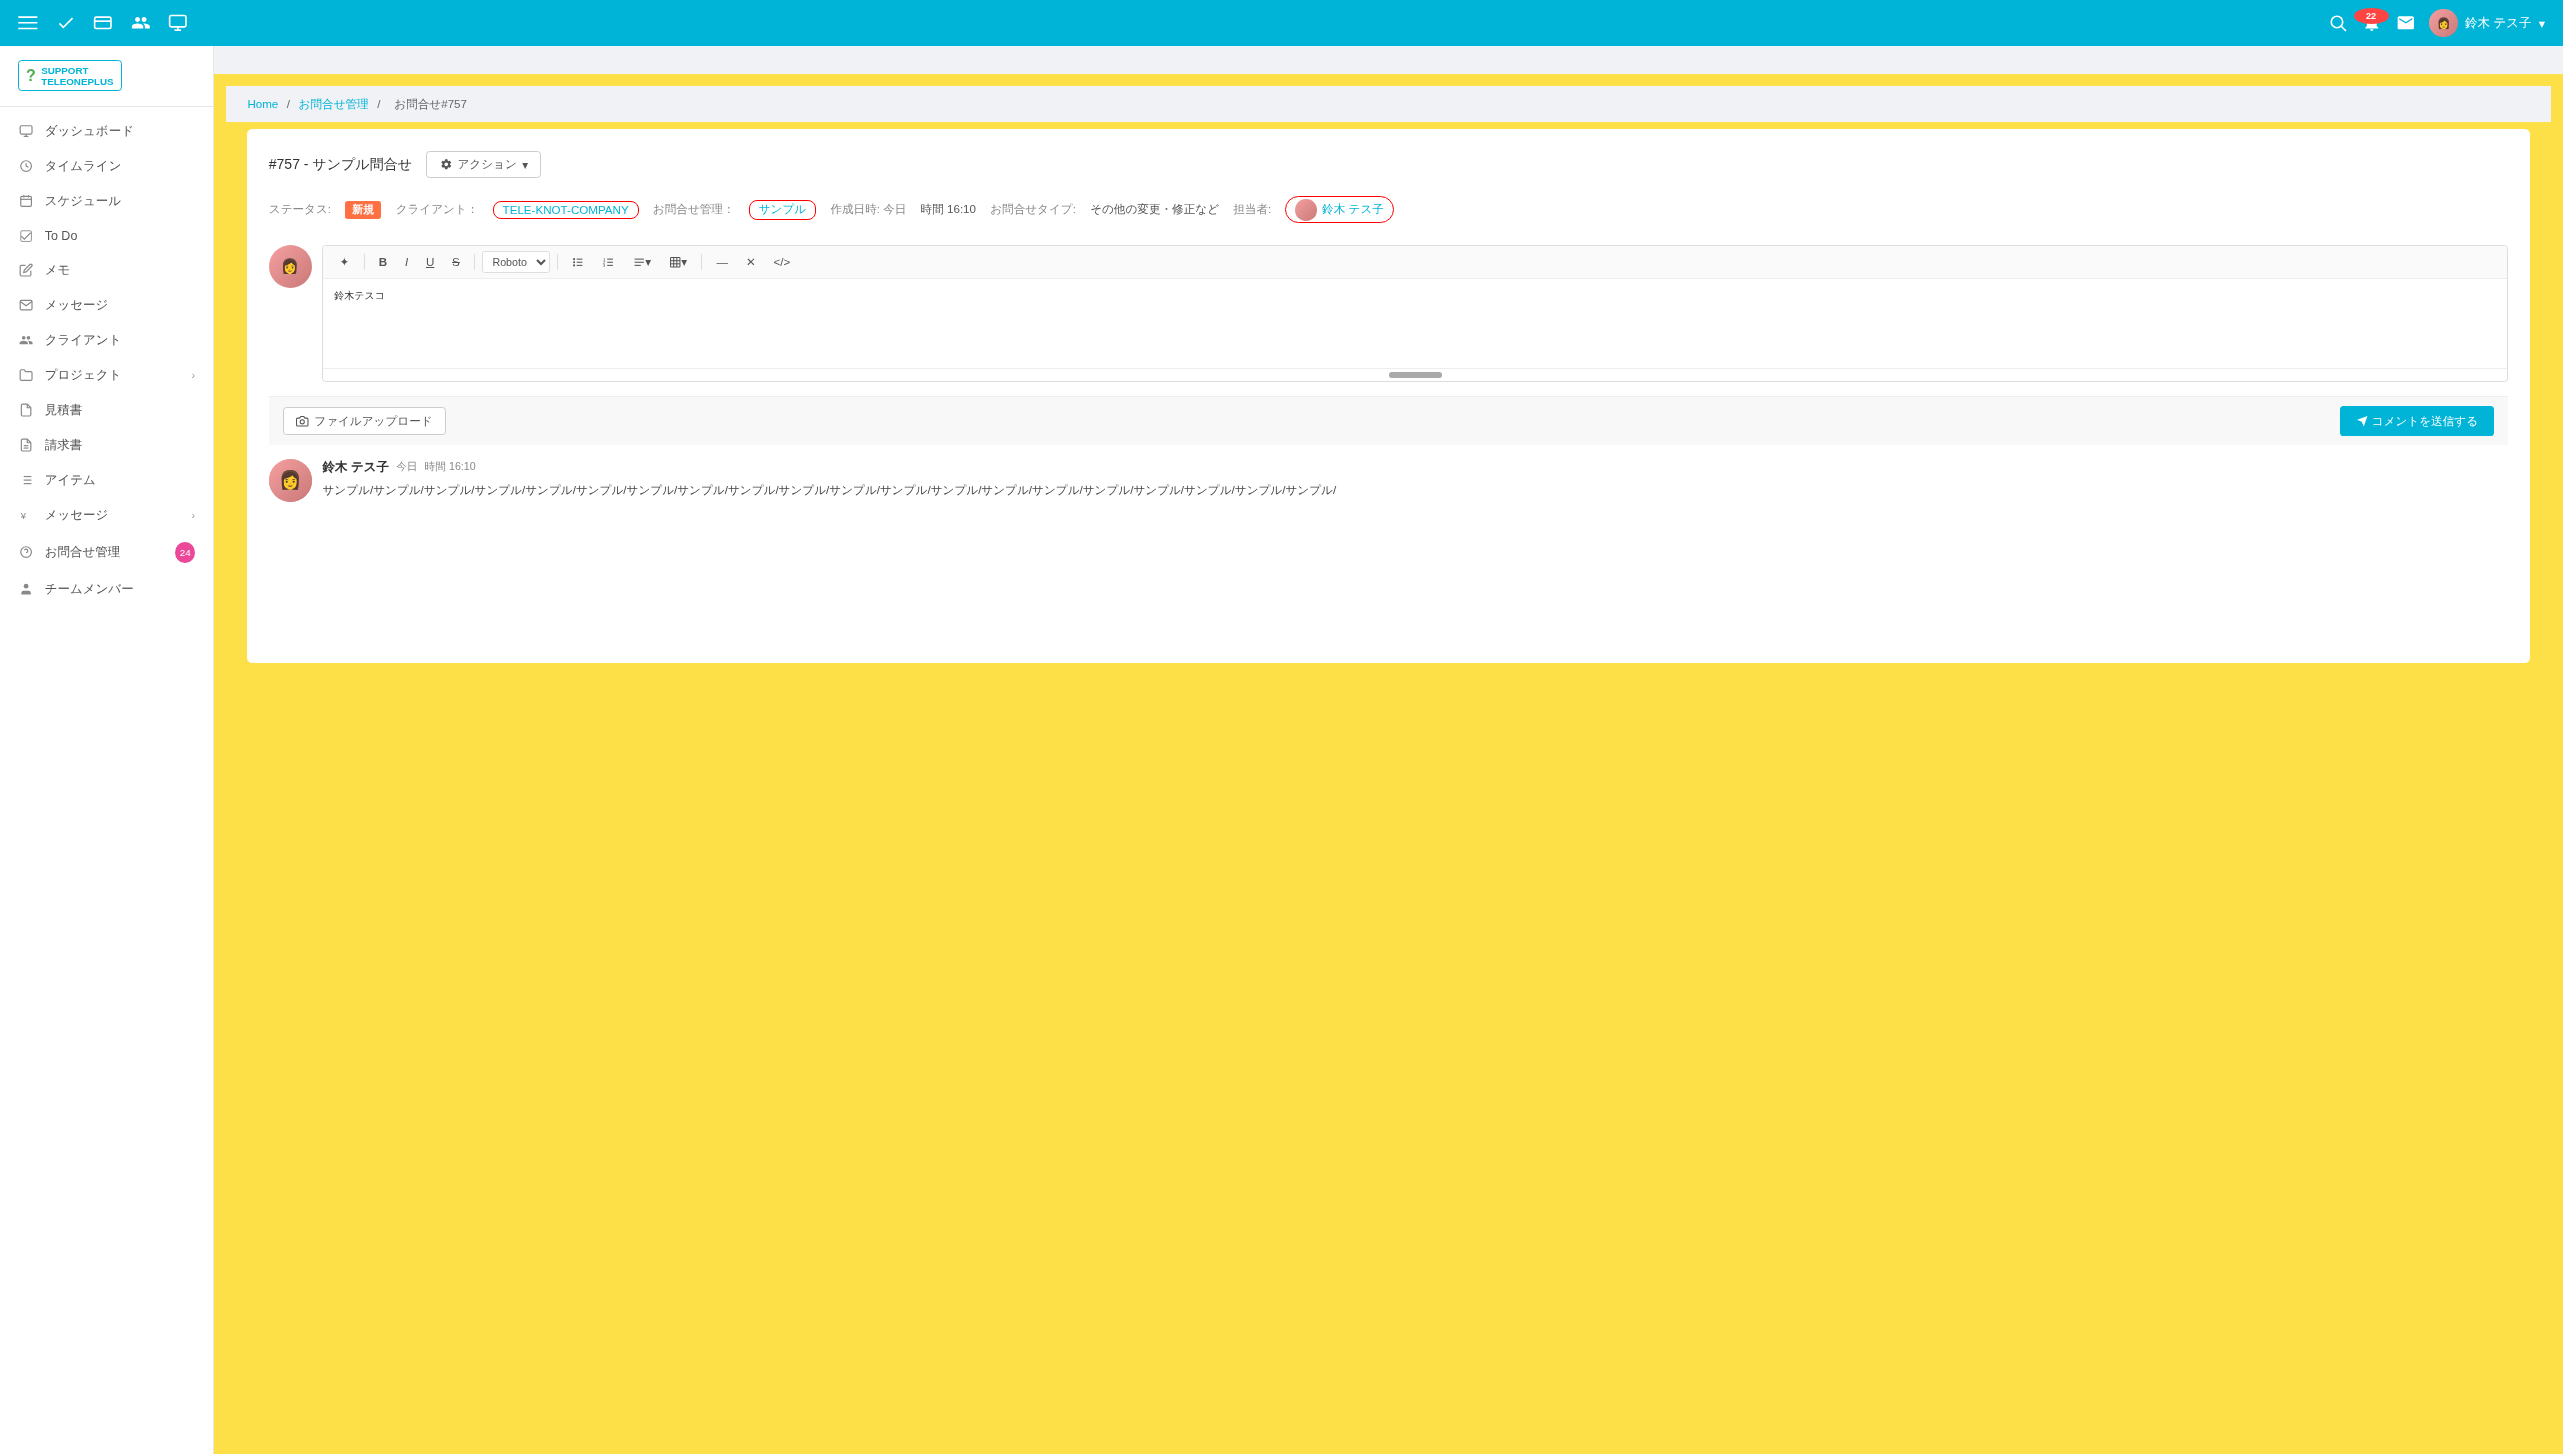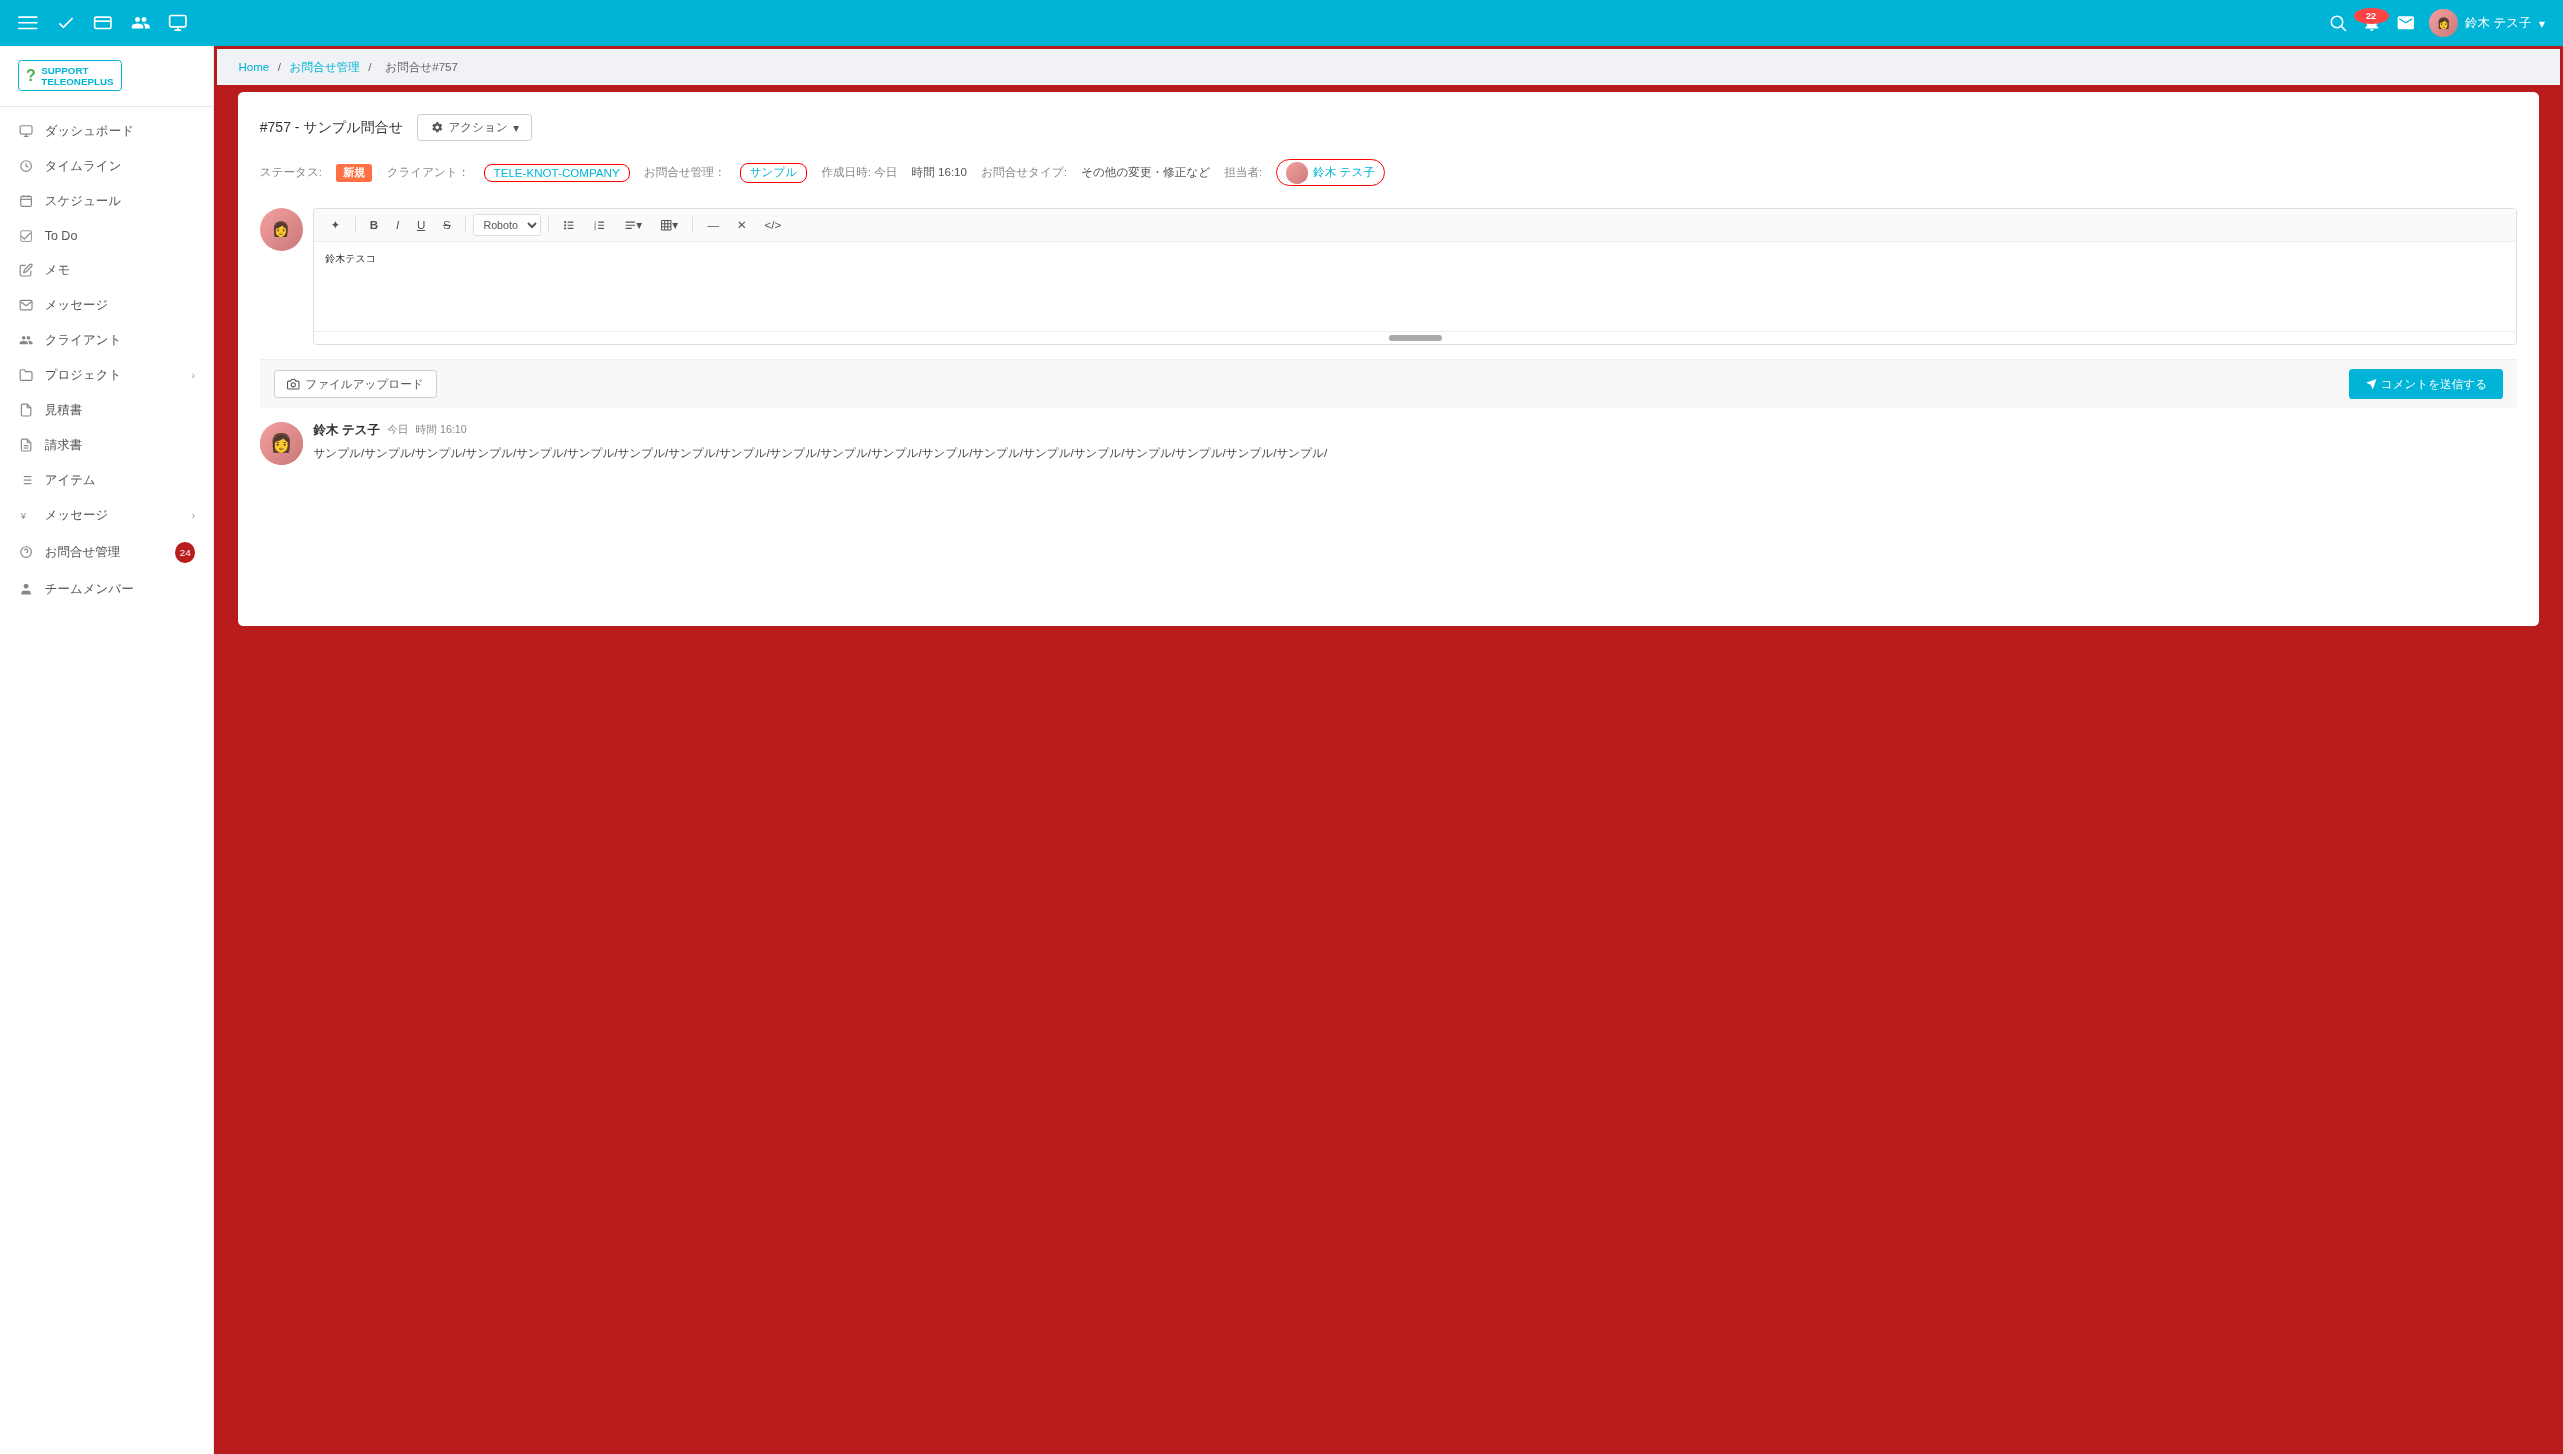--- a/index.html
+++ b/index.html
@@ -56,28 +56,28 @@
     }
     .logo-icon { font-size: 16px; color: #4CAF50; }
     .sidebar-nav { padding: 7.1px 0; }
     .sidebar-item {
       display: flex; align-items: center; gap: 10.7px;
       padding: 9px 18px; cursor: pointer; color: #555; font-size: 12.5px;
       position: relative;
     }
     .sidebar-item-icon { width: 16px; height: 16px; display: flex; align-items: center; justify-content: center; flex-shrink: 0; }
     .sidebar-badge {
-      margin-left: auto; background: #b91c1c; color: white;
+      margin-left: auto; background: #ec4899; color: white;
       border-radius: 50%; width: 19.6px; height: 21px;
       display: flex; align-items: center; justify-content: center; font-size: 9.8px;
     }
     .sidebar-arrow { margin-left: auto; color: #999; font-size: 10.7px; }
 
     
-    .content-area { flex: 1; overflow-y: auto; padding: 3px; background: #b91c1c; }
+    .content-area { flex: 1; overflow-y: auto; padding: 12px; background: #fde047; margin-top: 28px; }
     .breadcrumb { padding: 10.7px 21.4px; font-size: 11.6px; color: #666; background: #f0f2f5; }
     .breadcrumb a { color: #00b4d8; text-decoration: none; }
     .breadcrumb span { color: #666; margin: 0 5.3px; }
 
     .ticket-container {
       margin: 7.1px 21.4px; background: white; border-radius: 5.3px;
       padding: 21.4px; min-height: 534px;
     }
 
     .ticket-header { display: flex; align-items: center; gap: 14.2px; margin-bottom: 18px; }

